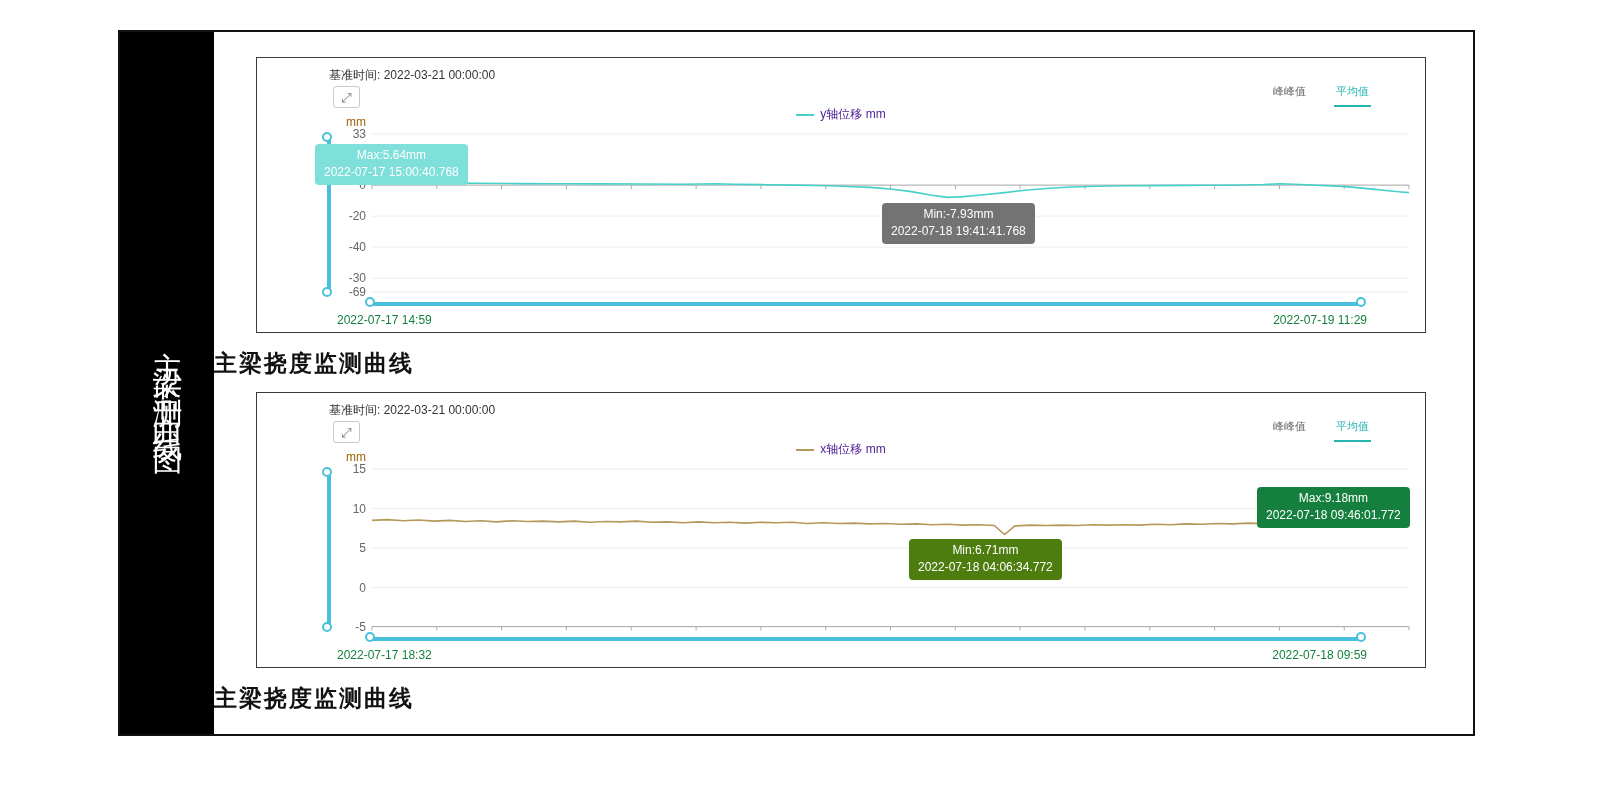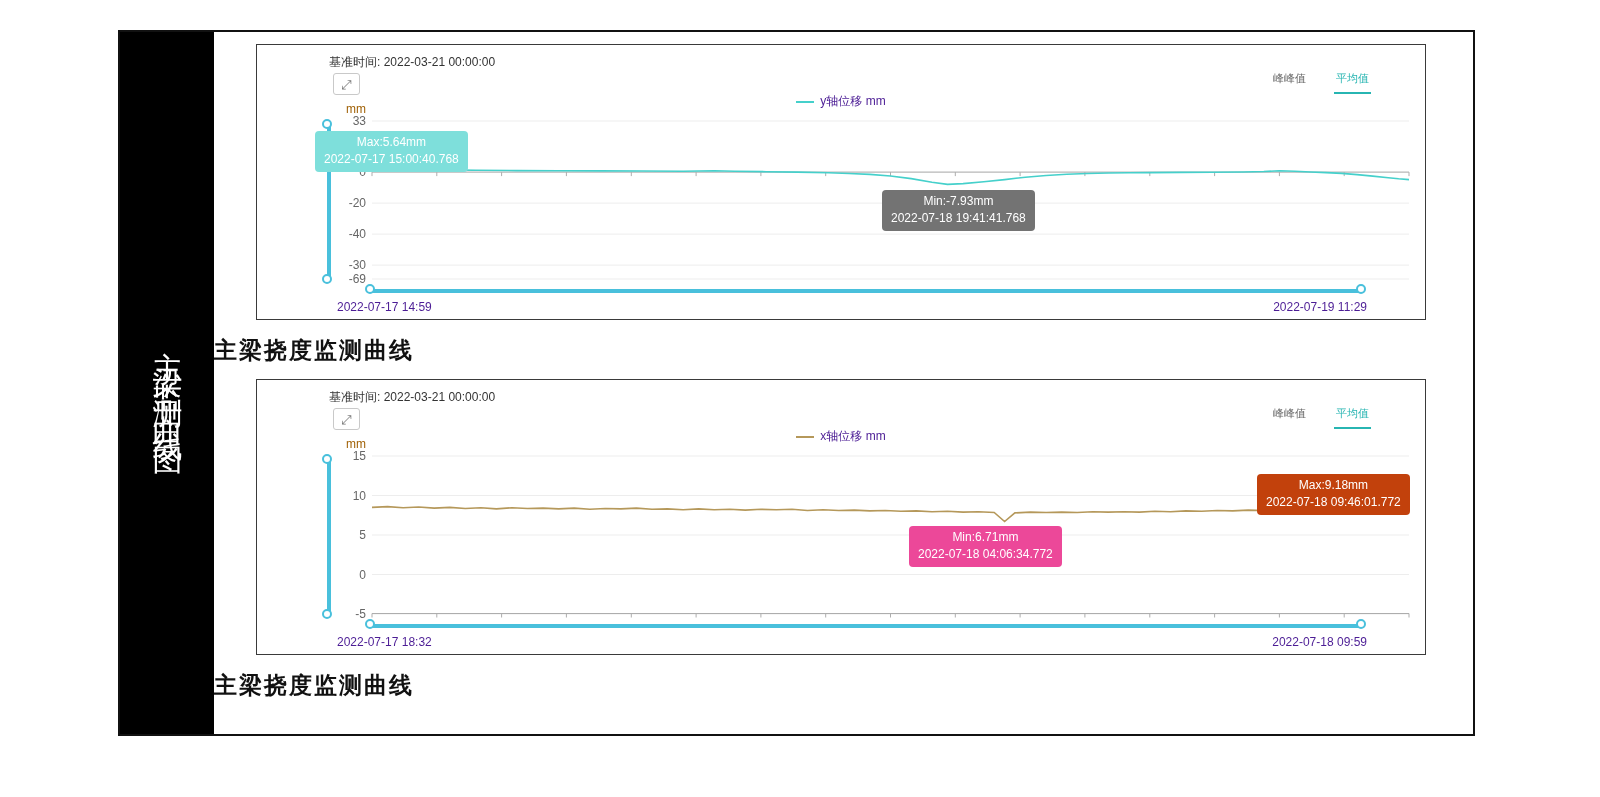--- a/index.html
+++ b/index.html
@@ -7,21 +7,21 @@
     font-family: "Liberation Sans", "DejaVu Sans", sans-serif; }
   body { position: relative; overflow: hidden; }
 
   .frame { position: absolute; left: 118px; top: 30px; width: 1357px; height: 706px;
     border: 2px solid #111; display: flex; background: #fff; }
 
   .sidebar { width: 94px; background: #000; display: flex; align-items: center; justify-content: center; }
   .sidebar-title { writing-mode: vertical-lr; text-orientation: upright;
     color: #fff; font-size: 30px; letter-spacing: 16px; font-weight: 500; }
 
-  .content { flex: 1; background: #fff; padding-top: 12px; border-radius: 6px; }
+  .content { flex: 1; background: #fff; padding-top: 25px; border-radius: 6px; }
 
   .panel { position: relative; margin-left: 42px; width: 1170px; height: 276px;
     border: 1px solid #3a3a3a; background: #fff; }
 
   .caption { text-align: left; font-size: 23px; font-weight: 700; color: #111;
     margin: 15px 0 13px 0; letter-spacing: 2px; }
 
   .baseline { position: absolute; left: 72px; top: 9px; font-size: 12px; color: #333; }
 
   .expand-btn { position: absolute; left: 76px; top: 28px; width: 27px; height: 22px;
@@ -52,21 +52,21 @@
   .hslider { position: absolute; left: 113px; right: 64px; bottom: 26px; height: 4px;
     background: #49c0dc; border-radius: 2px; cursor: ew-resize; }
   .dot { position: absolute; width: 10px; height: 10px; background: #fff;
     border: 2px solid #49c0dc; border-radius: 50%; }
   .vslider .dot-top    { left: -5px; top: -5px; }
   .vslider .dot-bottom { left: -5px; bottom: -5px; }
   .hslider .dot-left   { top: -5px; left: -5px; }
   .hslider .dot-right  { top: -5px; right: -5px; }
 
   .x-dates { position: absolute; left: 80px; right: 58px; bottom: 5px; display: flex;
-    justify-content: space-between; font-size: 12px; color: #4c1d95; }
+    justify-content: space-between; font-size: 12px; color: #15803d; }
 
   .badge { position: absolute; border-radius: 4px; color: #fff; font-size: 12px;
     line-height: 1.45; text-align: center; padding: 3px 9px; white-space: nowrap; z-index: 3; }
   .badge-max-0 { left: 58px;  top: 86px; }
   .badge-min-0 { left: 625px; top: 145px; }
   .badge-max-1 { left: 1000px; top: 94px; }
   .badge-min-1 { left: 652px;  top: 146px; }
 </style>
 </head>
 <body>
@@ -197,25 +197,25 @@
           </svg>
         </div>
       <div class="vslider">
         <span class="dot dot-top"></span>
         <span class="dot dot-bottom"></span>
       </div>
       <div class="hslider">
         <span class="dot dot-left"></span>
         <span class="dot dot-right"></span>
       </div>
-      <div class="badge badge-max-1" style="background: #c2410c;">
+      <div class="badge badge-max-1" style="background: #15803d;">
         <div>Max:9.18mm</div>
         <div>2022-07-18 09:46:01.772</div>
       </div>
-      <div class="badge badge-min-1" style="background: #ec4899;">
+      <div class="badge badge-min-1" style="background: #4d7c0f;">
         <div>Min:6.71mm</div>
         <div>2022-07-18 04:06:34.772</div>
       </div>
       <div class="x-dates">
         <span>2022-07-17 18:32</span>
         <span>2022-07-18 09:59</span>
       </div>
     </section>
     <h2 class="caption">主梁挠度监测曲线</h2>
 

